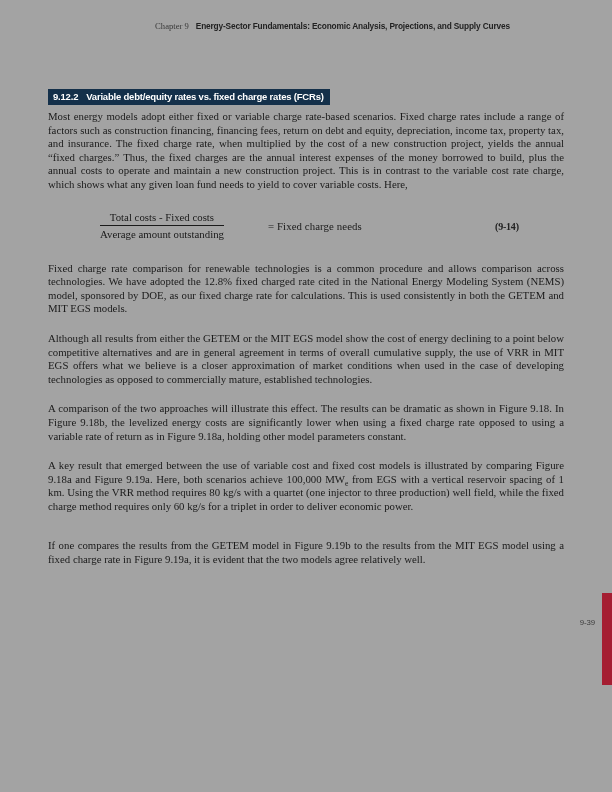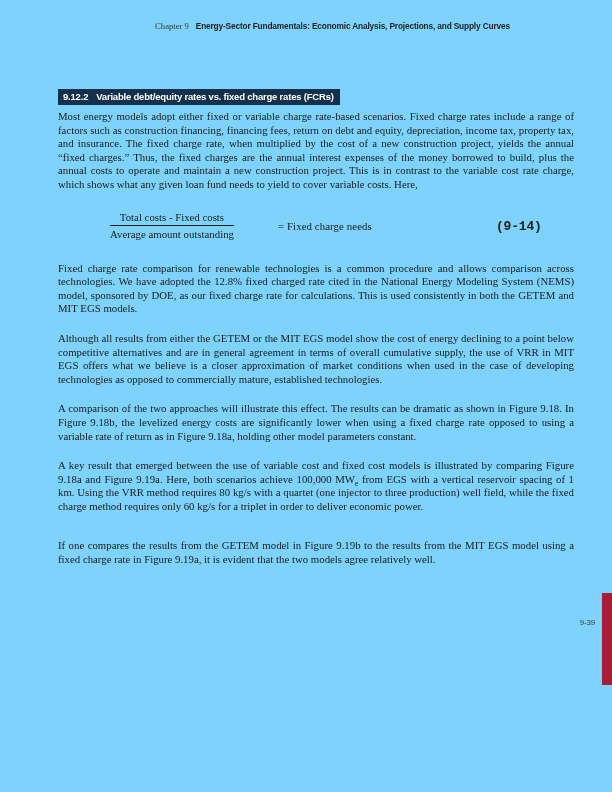--- a/index.html
+++ b/index.html
@@ -1,21 +1,21 @@
 <!DOCTYPE html>
 <html><head>
 <meta charset="utf-8">
 <style>
   html, body { margin: 0; padding: 0; background: #e8e8e8; }
   .page {
     position: relative;
     width: 612px;
     height: 792px;
     margin: 0 auto;
-    background: #7dd3fc;
+    background: #a3a3a3;
     overflow: hidden;
     font-family: "Liberation Serif", serif;
     color: #1a1a1a;
   }
 
   
   .running-header {
     position: absolute;
     top: 15px;
     left: 70px;
@@ -37,21 +37,20 @@
     letter-spacing: -0.15px;
     color: #222222;
   }
 
   
   .body-col {
     position: absolute;
     left: 48px;
     top: 86px;
     width: 516px;
-    margin-left: 10px;
   }
 
   .section-bar {
     display: inline-block;
     background: #14304a;
     color: #ffffff;
     font-family: "Liberation Sans", sans-serif;
     font-weight: 700;
     font-size: 9.5px;
     letter-spacing: -0.2px;
@@ -88,26 +87,26 @@
     text-align: center;
   }
   .frac .num {
     border-bottom: 1px solid #1a1a1a;
     padding: 0 5px 2px 5px;
   }
   .frac .den { padding-top: 2px; }
   .eq-rhs { margin-left: 8px; letter-spacing: 0.1px; }
   .eq-num {
     position: absolute;
-    left: 438px;
+    left: 447px;
     top: 50%;
     transform: translateY(-50%);
-    font-family: Liberation Mono, monospace;
+    font-family: Liberation Serif, serif;
     font-weight: 700;
-    font-size: 13px;
+    font-size: 10px;
     letter-spacing: -0.2px;
     color: #222222;
   }
 
   
   .page-number {
     position: absolute;
     top: 618px;
     right: 17px;
     font-family: "Liberation Sans", sans-serif;

